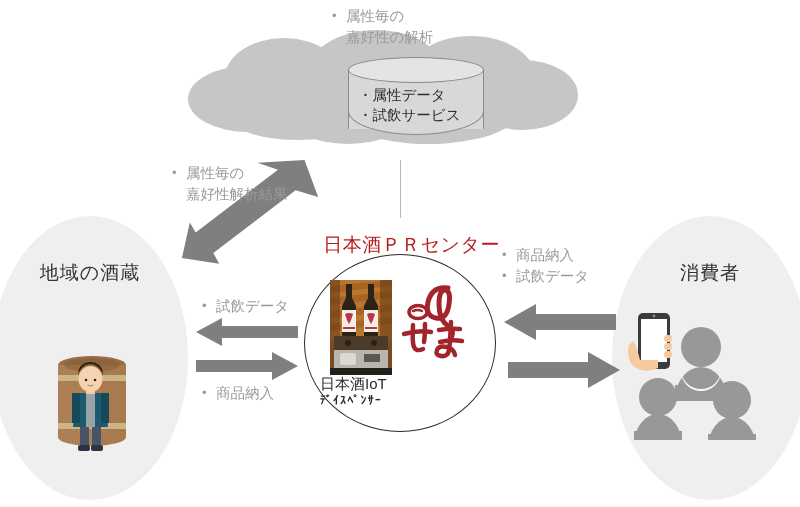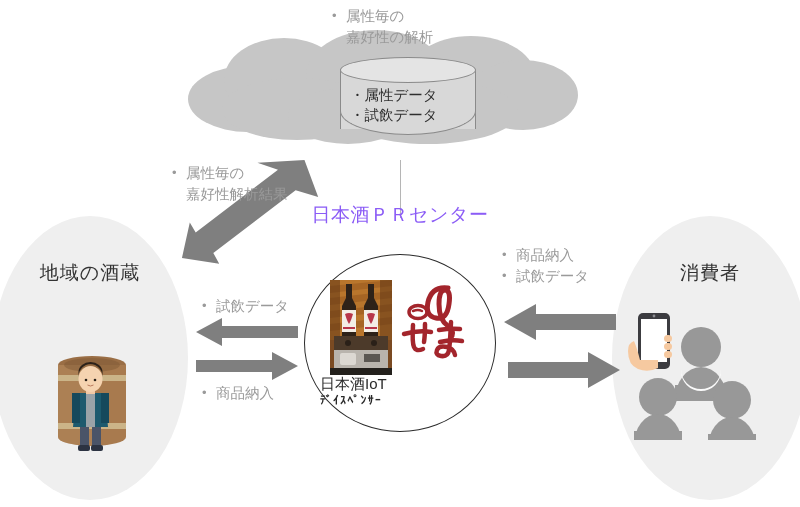--- a/index.html
+++ b/index.html
@@ -48,21 +48,21 @@
   
   #cloud-group { left: 188px; top: 30px; width: 390px; height: 115px; }
   .cloud-lobe {
     position: absolute;
     background: #c6c6c6;
     border-radius: 50%;
   }
 
   
   #database {
-    left: 340px; top: 57px;
+    left: 348px; top: 57px;
     width: 124px; height: 80px;
   }
   #db-body {
     position: absolute;
     left: 0; top: 12px;
     width: 136px; height: 60px;
     background: #d8d8d8;
     border-left: 1px solid #8a8a8a;
     border-right: 1px solid #8a8a8a;
     box-sizing: border-box;
@@ -132,24 +132,24 @@
   
   #center-circle {
     left: 304px; top: 254px;
     width: 192px; height: 178px;
     border: 1.4px solid #2b2b2b;
     border-radius: 50%;
     background: transparent;
     box-sizing: border-box;
   }
   #center-title {
-    left: 300px; top: 202px;
+    left: 300px; top: 232px;
     width: 200px;
-    text-align: center;
-    color: #8b5cf6;
+    text-align: right;
+    color: #b91c1c;
     font-size: 19px;
     line-height: 25px;
     letter-spacing: 0.5px;
     white-space: nowrap;
   }
   #dispenser-caption {
     left: 320px; top: 375px;
     width: 160px;
     text-align: left;
     color: #2a2a2a;
@@ -268,21 +268,21 @@
     <div class="cloud-lobe" style="left:150px; top:50px; width:180px; height:64px;"></div>
     <div class="cloud-lobe" style="left:100px; top:58px; width:120px; height:56px;"></div>
   </div>
 
   <div class="abs" id="database">
     <div id="db-body"></div>
     <div id="db-bottom"></div>
     <div id="db-top"></div>
     <div id="db-lines">
       <div>・属性データ</div>
-      <div>・試飲データ</div>
+      <div>・試飲サービス</div>
     </div>
   </div>
 
   <div class="bullet-block" id="label-cloud-analysis">
     <div class="li">属性毎の</div>
     <div class="cont">嘉好性の解析</div>
   </div>
 
   <div class="abs" id="connector-line"></div>
 

